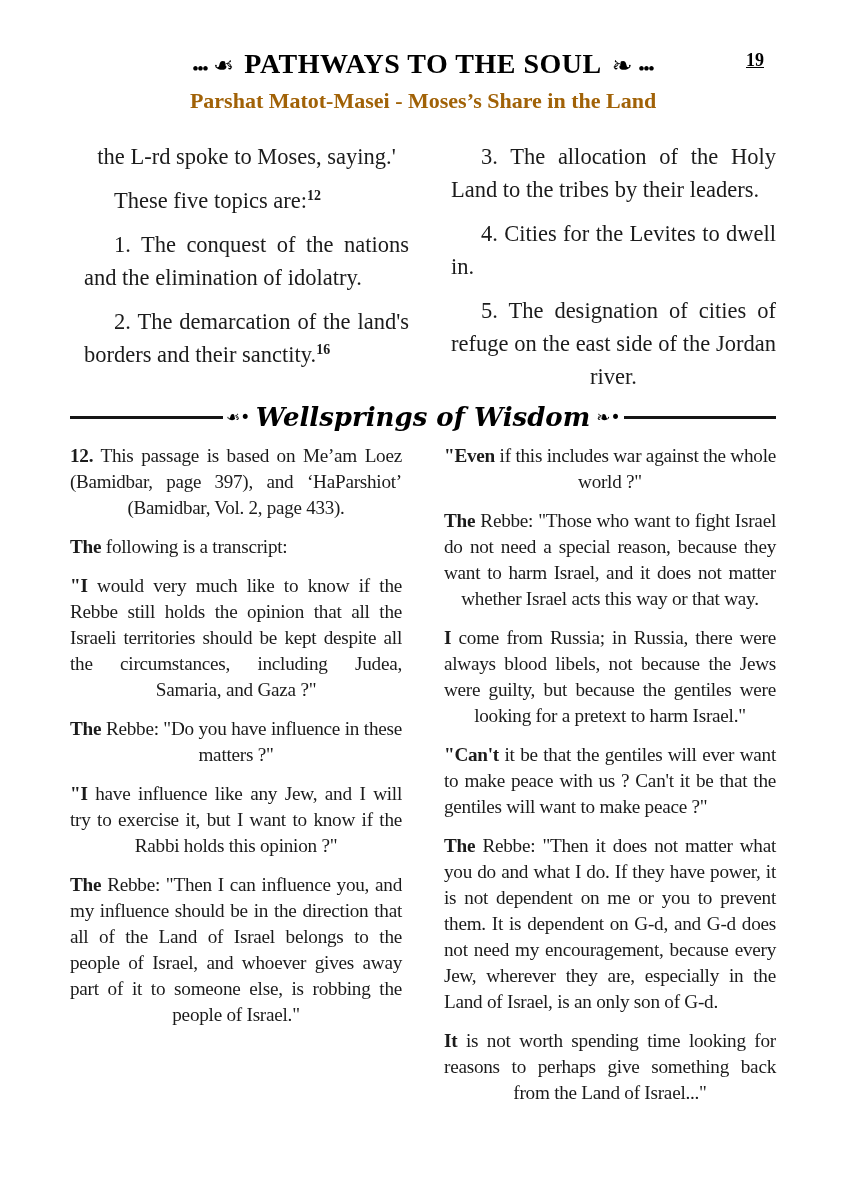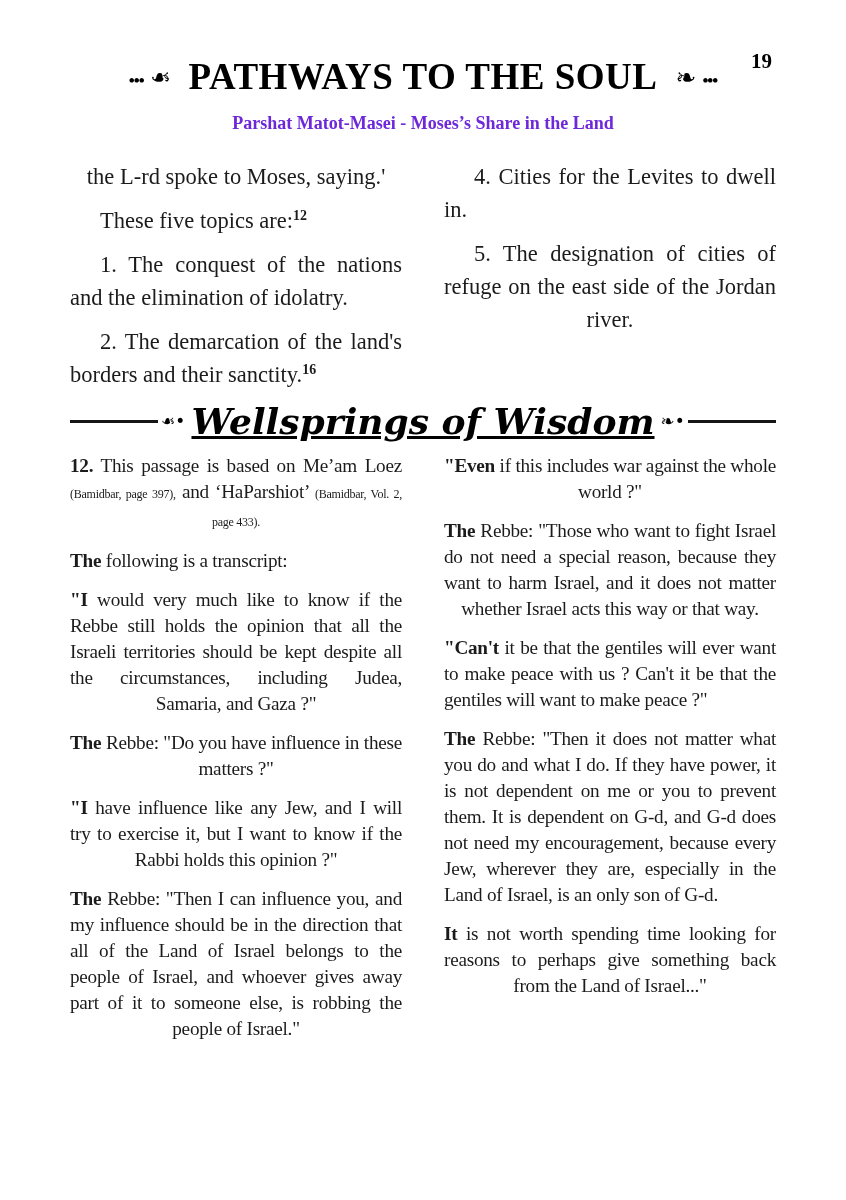--- a/index.html
+++ b/index.html
@@ -10,58 +10,57 @@
   }
   .page { padding:46px 70px 0 70px; }
 
   
   .header { text-align:center; }
   .title-row {
     position:relative; display:flex; align-items:center; justify-content:center;
     gap:6px; color:#000; line-height:1;
   }
   .title {
-    margin:12px; display:inline; font-size:37px; font-weight:bold;
+    margin:4px; display:inline; font-size:28px; font-weight:bold;
     letter-spacing:0.5px; white-space:nowrap;
   }
   .dots { font-size:17px; font-weight:bold; letter-spacing:-1px; padding-top:8px; }
   .flourish { font-family:"DejaVu Sans",sans-serif; font-size:25px; padding-top:2px; }
   .mirror { display:inline-block; transform:scaleX(-1); }
-  .page-num { position:absolute; right:4px; top:5px; font-size:21px; font-weight:bold; }
-  .subtitle { margin:6px 0 0 0; font-size:18px; font-weight:bold; color:#6d28d9; }
+  .page-num { position:absolute; right:12px; top:5px; font-size:18px; font-weight:bold;text-decoration:underline; }
+  .subtitle { margin:6px 0 0 0; font-size:22px; font-weight:bold; color:#a16207; }
 
   
   .columns { display:flex; gap:42px; }
-  .main-columns { margin-top:26px; }
+  .main-columns { margin-top:26px;margin-left:14px; }
   .col { width:332px; }
 
   
   .para {
     margin:0 0 11px 0; font-size:22.5px; line-height:33px;
     text-align:justify; text-align-last:left;
   }
   .para.indent { text-indent:30px; }
   .para.center-last { text-align-last:center; }
   .col .para:last-child { margin-bottom:0; }
   sup.fnref { font-size:0.62em; line-height:0; vertical-align:super;font-weight:bold; }
 
   
   .divider { display:flex; align-items:center; margin:9px 0 11px 0; color:#000; }
   .divider .line { flex:1 1 auto; height:3px; background:#151515; }
   .div-orn { font-family:"DejaVu Sans",sans-serif; font-size:17px; padding:0 3px; }
   .div-label {
-    white-space:nowrap; padding:0 3px; font-size:36px; font-weight:bold; font-style:italic;
+    white-space:nowrap; padding:0 3px; font-size:26px; font-weight:bold; font-style:italic;
     font-family:"DejaVu Serif","Liberation Serif",serif;
-    text-decoration:underline;
   }
 
   
   .fn .para { font-size:19.2px; line-height:26px; margin-bottom:13px; letter-spacing:-0.25px; }
   .lead { font-weight:bold; }
-  .small { font-size:12px; }
+  .small { font-size:19px; }
 </style>
 </head>
 <body>
 
 <div class="page">
 
   <header class="header">
     <div class="title-row">
       <span class="dots">•••</span>
       <span class="flourish mirror">❧</span>
@@ -74,20 +73,21 @@
   </header>
 
   <section class="columns main-columns">
     <div class="col">
         <p class="para center-last"><span>the L-rd spoke to Moses, saying.'</span></p>
         <p class="para indent"><span>These five topics are:</span><sup class="fnref">12</sup></p>
         <p class="para indent"><span>1. The conquest of the nations and the elimination of idolatry.</span></p>
         <p class="para indent"><span>2. The demarcation of the land's borders and their sanctity.</span><sup class="fnref">16</sup></p>
       </div>
     <div class="col">
+        <p class="para indent"><span>3. The allocation of the Holy Land to the tribes by their leaders.</span></p>
         <p class="para indent"><span>4. Cities for the Levites to dwell in.</span></p>
         <p class="para indent center-last"><span>5. The designation of cities of refuge on the east side of the Jordan river.</span></p>
       </div>
   </section>
 
   <div class="divider">
     <span class="line"></span>
     <span class="div-orn mirror">•❧</span>
     <span class="div-label">Wellsprings of Wisdom</span>
     <span class="div-orn">❧•</span>
@@ -99,19 +99,20 @@
         <p class="para center-last"><span class="lead">12.</span><span> This passage is based on Me’am Loez </span><span class="small">(Bamidbar, page 397),</span><span> and ‘HaParshiot’ </span><span class="small">(Bamidbar, Vol. 2, page 433).</span></p>
         <p class="para"><span class="lead">The</span><span> following is a transcript:</span></p>
         <p class="para center-last"><span class="lead">"I</span><span> would very much like to know if the Rebbe still holds the opinion that all the Israeli territories should be kept despite all the circumstances, including Judea, Samaria, and Gaza ?"</span></p>
         <p class="para center-last"><span class="lead">The</span><span> Rebbe: "Do you have influence in these matters ?"</span></p>
         <p class="para center-last"><span class="lead">"I</span><span> have influence like any Jew, and I will try to exercise it, but I want to know if the Rabbi holds this opinion ?"</span></p>
         <p class="para center-last"><span class="lead">The</span><span> Rebbe: "Then I can influence you, and my influence should be in the direction that all of the Land of Israel belongs to the people of Israel, and whoever gives away part of it to someone else, is robbing the people of Israel."</span></p>
       </div>
     <div class="col">
         <p class="para center-last"><span class="lead">"Even</span><span> if this includes war against the whole world ?"</span></p>
         <p class="para center-last"><span class="lead">The</span><span> Rebbe: "Those who want to fight Israel do not need a special reason, because they want to harm Israel, and it does not matter whether Israel acts this way or that way.</span></p>
+        <p class="para center-last"><span class="lead">I</span><span> come from Russia; in Russia, there were always blood libels, not because the Jews were guilty, but because the gentiles were looking for a pretext to harm Israel."</span></p>
         <p class="para"><span class="lead">"Can't</span><span> it be that the gentiles will ever want to make peace with us ? Can't it be that the gentiles will want to make peace ?"</span></p>
         <p class="para"><span class="lead">The</span><span> Rebbe: "Then it does not matter what you do and what I do. If they have power, it is not dependent on me or you to prevent them. It is dependent on G-d, and G-d does not need my encouragement, because every Jew, wherever they are, especially in the Land of Israel, is an only son of G-d.</span></p>
         <p class="para center-last"><span class="lead">It</span><span> is not worth spending time looking for reasons to perhaps give something back from the Land of Israel..."</span></p>
       </div>
   </section>
 
 </div>
 
 </body></html>

